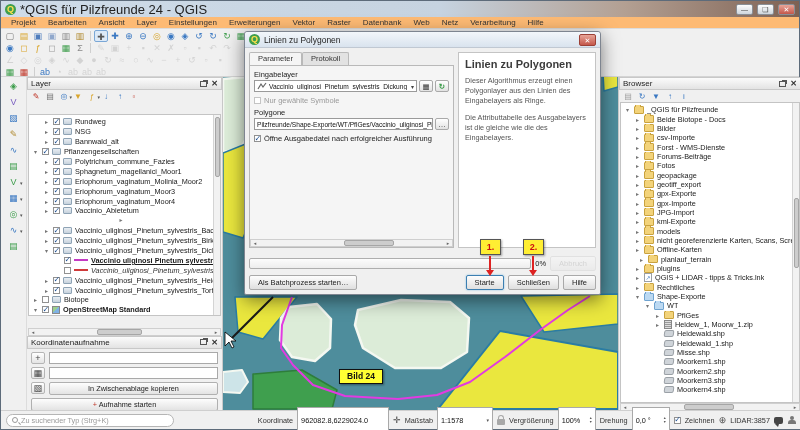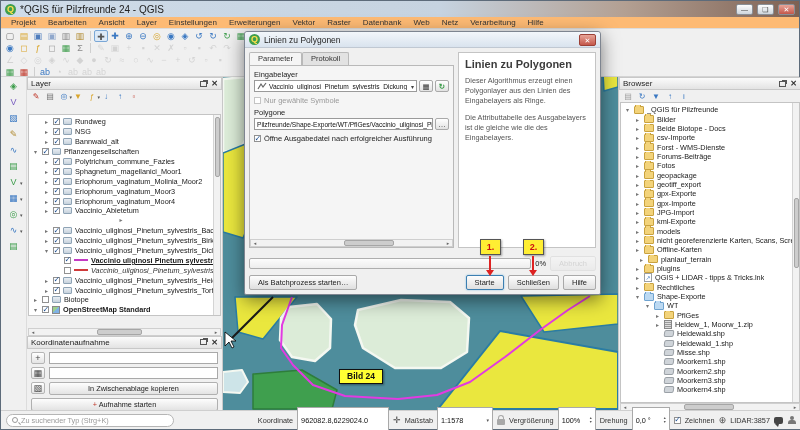--- a/index.html
+++ b/index.html
@@ -5,21 +5,21 @@
   * { margin:0; padding:0; box-sizing:border-box; }
   html,body { width:800px; height:430px; overflow:hidden; }
   body { font-family:"Liberation Sans", sans-serif; background:#f0f0f0; }
   #app { position:relative; width:800px; height:430px; background:#f0f0f0; border:1px solid #5d6b7a; }
 
   
   #titlebar { height:16px; display:flex; align-items:center; padding:0 4px; gap:4px;
     background:linear-gradient(to right,#cfdce9 0%,#c6d3e0 55%,#b3a093 78%,#7e6153 100%); }
   .qlogo { width:11px; height:11px; border-radius:50%; background:#3f9e4d; color:#ffe14d;
     font-size:9px; line-height:11px; text-align:center; font-weight:bold; }
-  #title-text { font-size:10px; color:#222; flex:1; }
+  #title-text { font-size:13px; color:#222; flex:1; }
   .wbtn { width:17px; height:11px; border:1px solid #8a8f96; border-radius:2px; font-size:7px;
     line-height:9px; text-align:center; color:#444; background:linear-gradient(#fdfdfd,#cfd6dd); }
   .wbtn.close { background:linear-gradient(#e8a598,#c4574a); color:#fff; }
 
   
   #menubar { height:12px; display:flex; align-items:center; padding-left:4px; background:#fdba74;
     border-bottom:1px solid #dcdcdc; }
   .menu-item { font-size:8px; color:#333; padding:0 6px; cursor:default; }
 
   
@@ -512,26 +512,26 @@
       <div class="tree" style="margin:0 1px">
         <div id="browser-tree" style="padding:2px 0 0 0;margin-right:7px;overflow:hidden;height:100%">
             <div class="trow" style="padding-left: 3px;">
               <span class="arr">▾</span>
               <span class="ic-folder"></span>
               <span class="tlabel">_QGIS für Pilzfreunde</span>
             </div>
             <div class="trow" style="padding-left: 13px;">
               <span class="arr">▸</span>
               <span class="ic-folder"></span>
+              <span class="tlabel">Beide Biotope - Docs</span>
+            </div>
+            <div class="trow" style="padding-left: 13px;">
+              <span class="arr">▸</span>
+              <span class="ic-folder"></span>
               <span class="tlabel">Bilder</span>
-            </div>
-            <div class="trow" style="padding-left: 13px;">
-              <span class="arr">▸</span>
-              <span class="ic-folder"></span>
-              <span class="tlabel">Beide Biotope - Docs</span>
             </div>
             <div class="trow" style="padding-left: 13px;">
               <span class="arr">▸</span>
               <span class="ic-folder"></span>
               <span class="tlabel">csv-Importe</span>
             </div>
             <div class="trow" style="padding-left: 13px;">
               <span class="arr">▸</span>
               <span class="ic-folder"></span>
               <span class="tlabel">Forst - WMS-Dienste</span>

